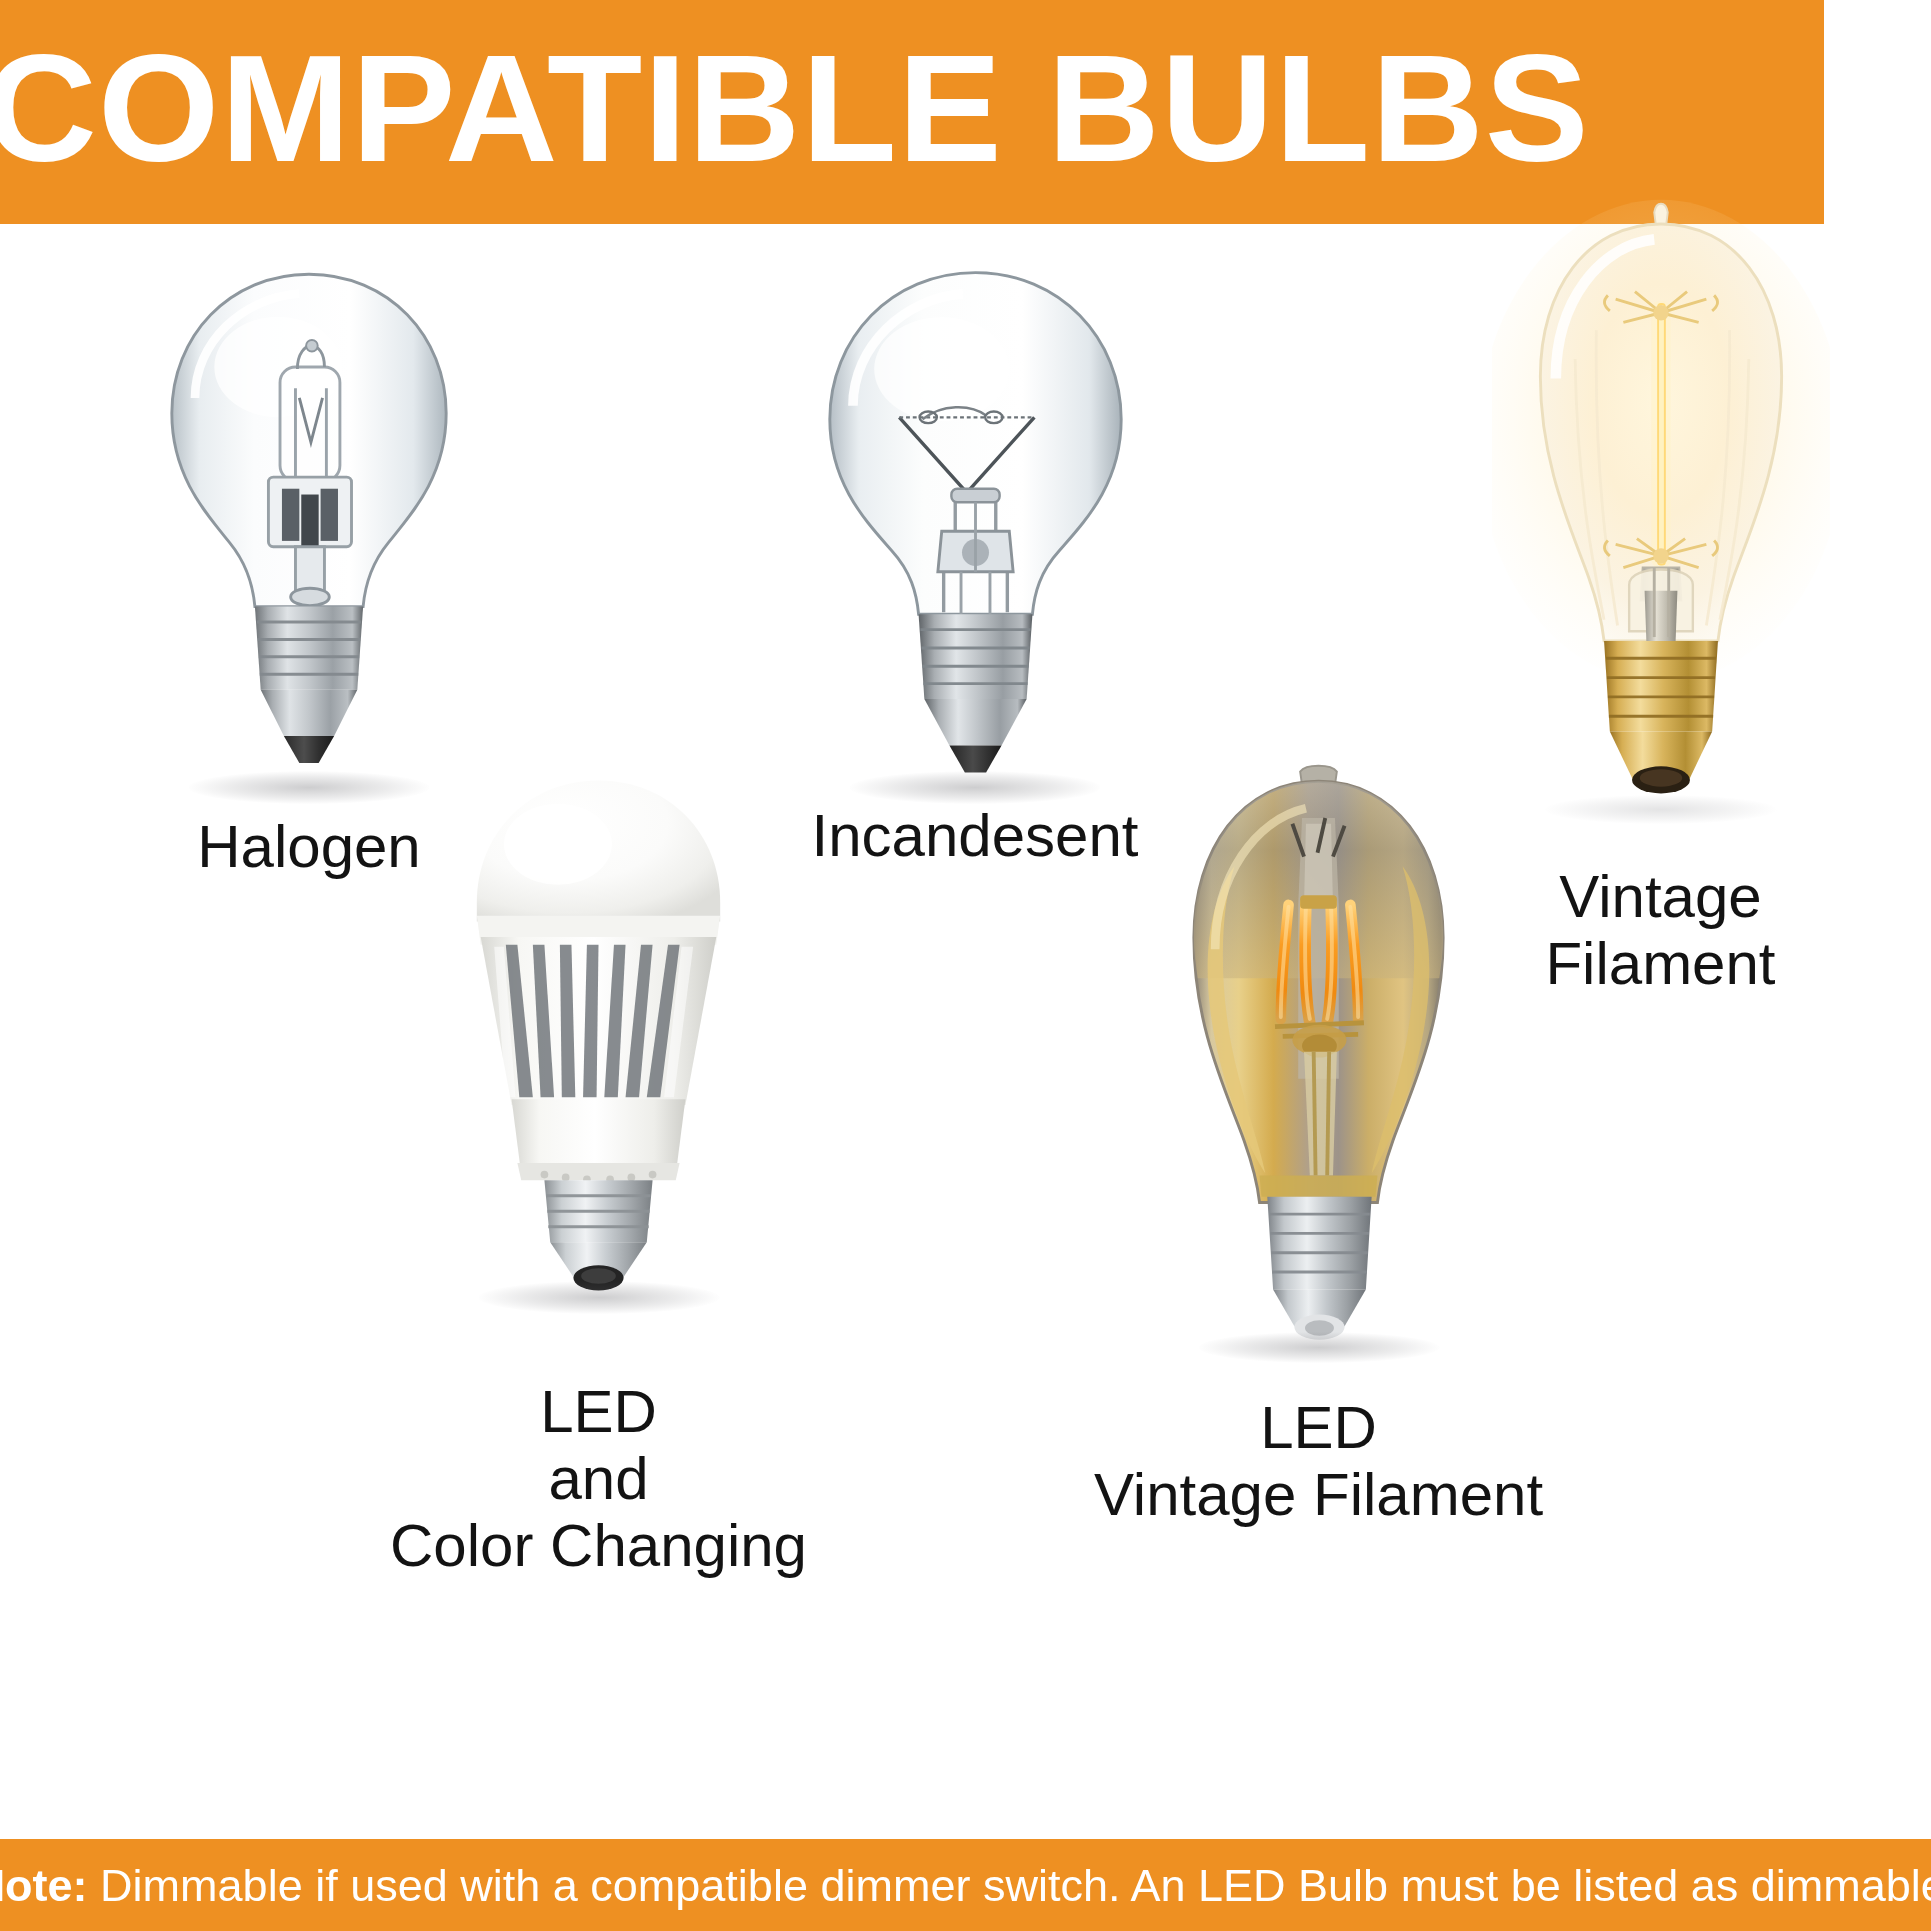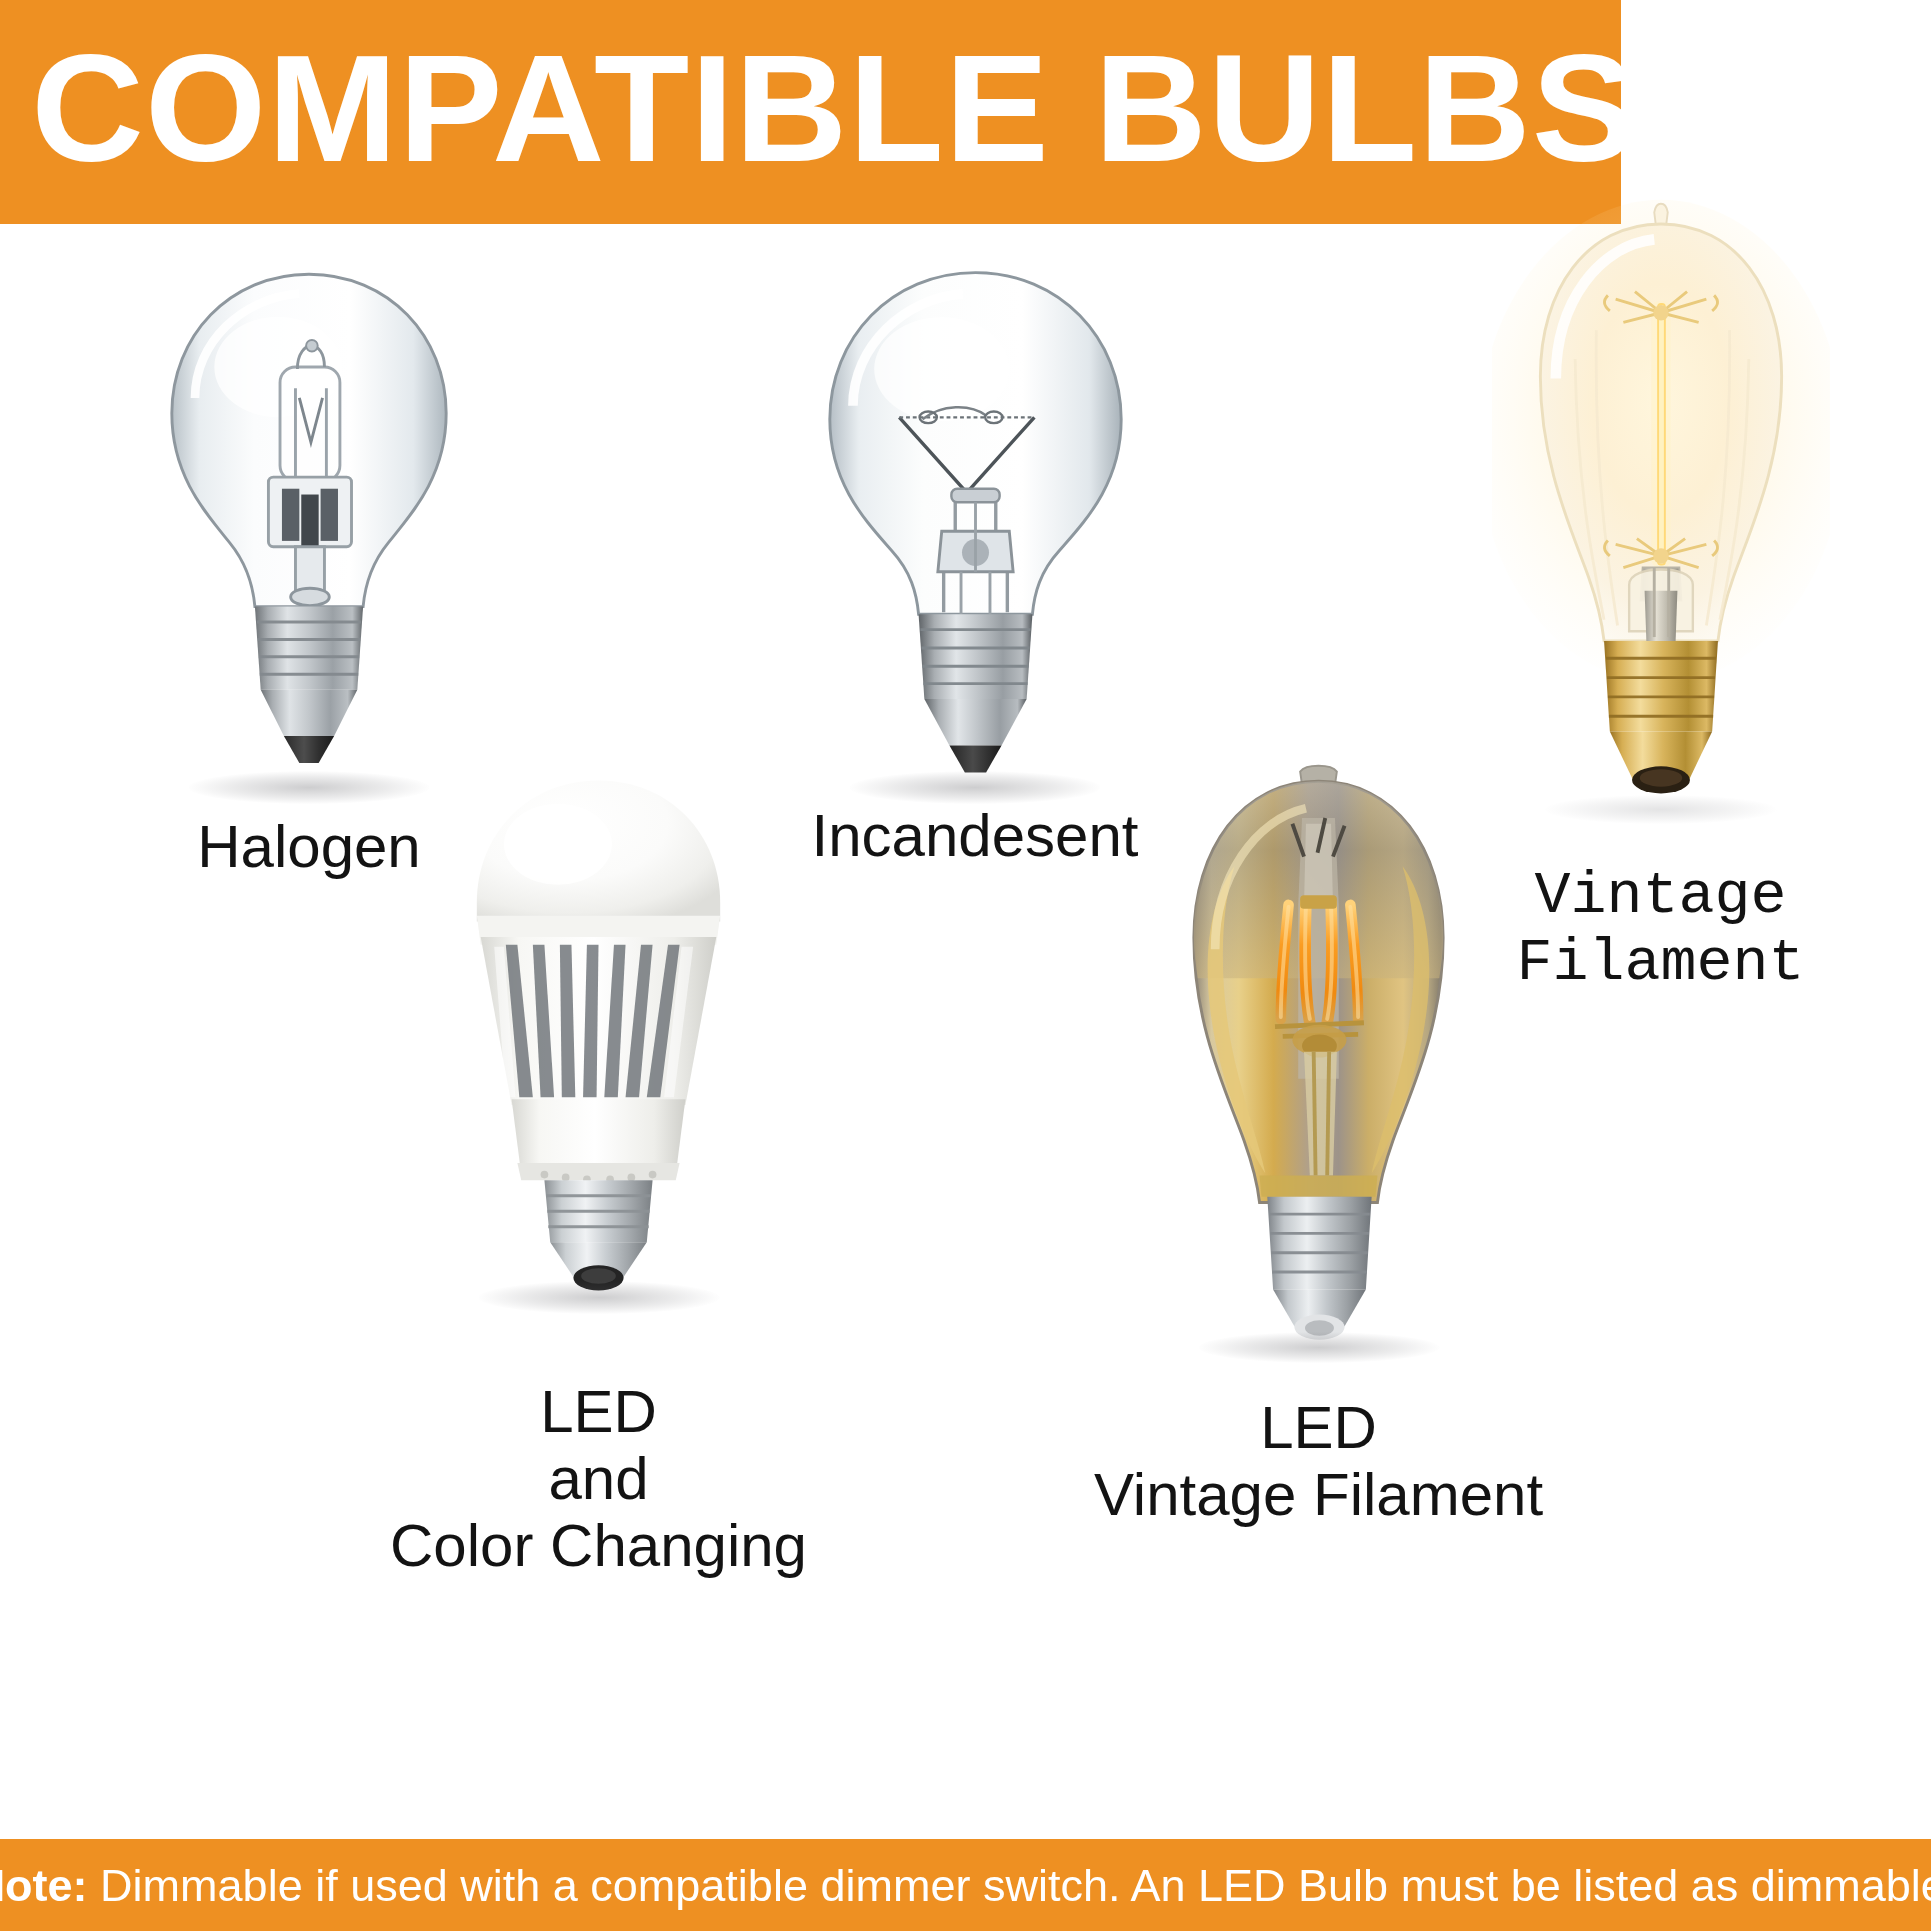--- a/index.html
+++ b/index.html
@@ -12,26 +12,26 @@
     height: 1931px;
     overflow: hidden;
     font-family: "Liberation Sans", sans-serif;
     position: relative;
   }
 
   
   .header-bar {
     position: absolute;
     left: 0; top: 0;
-    width: 1621px;
+    width: 1824px;
     height: 224px;
     background: #ee9022;
     display: flex;
     align-items: center;
-    justify-content: flex-end;
+    justify-content: flex-start;
   }
   .header-title {
     color: #ffffff;
     font-family: "Liberation Sans Narrow", "Liberation Sans", sans-serif;
     font-weight: bold;
     font-size: 153px;
     letter-spacing: 1px;
     line-height: 1;
     white-space: nowrap;
     transform: scaleX(1.02);
@@ -70,21 +70,21 @@
 
   
   .cell-halogen       { left: 58px;   top:  29px;  width: 502px; }
   .cell-incandescent  { left: 719px;  top:  29px;  width: 512px; }
   .cell-vintage       { left: 1419px; top: -29px;  width: 483px; }
   .cell-led           { left: 299px;  top: 541px;  width: 599px; }
   .cell-ledvintage    { left: 1019px; top: 536px;  width: 599px; }
 
   .cap-halogen      { margin-top: 15.4px; }
   .cap-incandescent { margin-top: 4px; }
-  .cap-vintage      { margin-top: 27px; font-family: Liberation Mono, monospace; }
+  .cap-vintage      { margin-top: 27px; }
   .cap-led          { margin-top: 68px; }
   .cap-ledvintage   { margin-top: 31px; }
 
   
   .footer-bar {
     position: absolute;
     left: 0; top: 1839px;
     width: 1931px;
     height: 92px;
     background: #ee9022;

